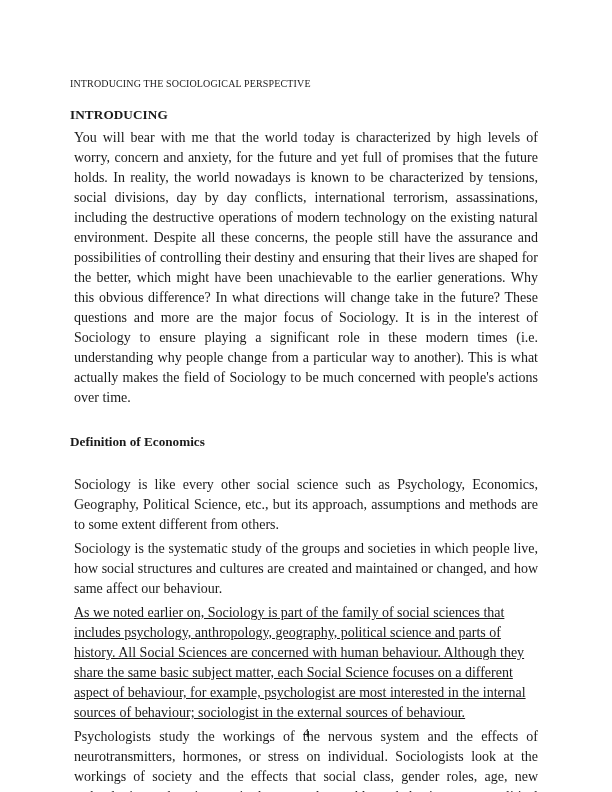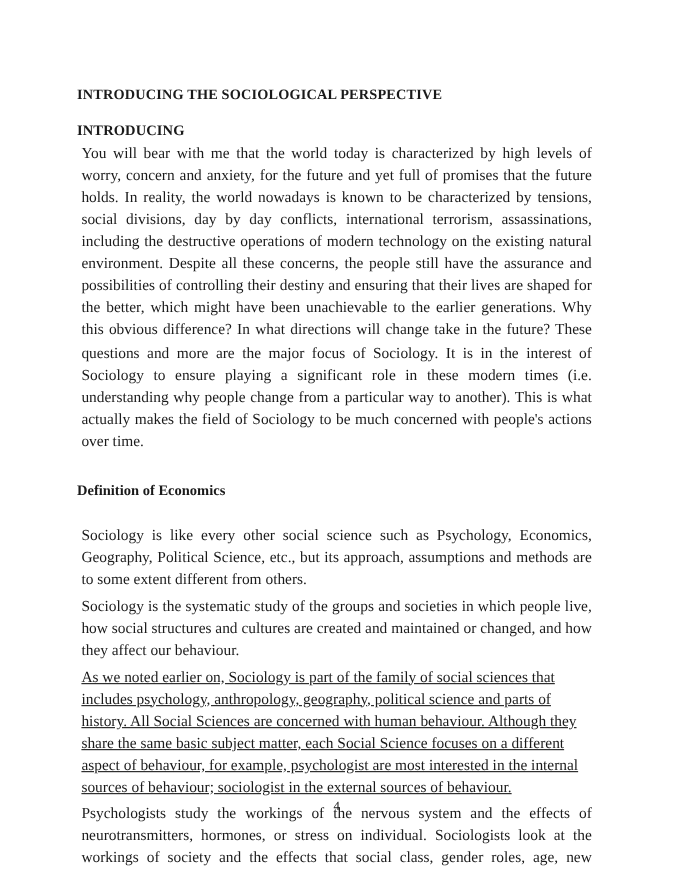--- a/index.html
+++ b/index.html
@@ -22,22 +22,22 @@
     height: 792px;
     background: #ffffff;
   }
   .content {
     position: absolute;
     left: 70px;
     top: 78px;
     width: 472px;
   }
   .doc-title {
-    font-size: 13px;
-    font-weight: bold;
+    font-size: 10px;
+    font-weight: normal;
     letter-spacing: 0.15px;
     margin: 0 0 17px 0;
     line-height: 1.2;
   }
   .section-heading {
     font-size: 13.2px;
     font-weight: bold;
     letter-spacing: 0.1px;
     margin: 0 0 3px 0;
     line-height: 1.25;
@@ -85,21 +85,21 @@
     <p class="body">You will bear with me that the world today is characterized by high levels of worry, concern and anxiety, for the future and yet full of promises that the future holds. In reality, the world nowadays is known to be characterized by tensions, social divisions, day by day conflicts, international terrorism, assassinations, including the destructive operations of modern technology on the existing natural environment. Despite all these concerns, the people still have the assurance and possibilities of controlling their destiny and ensuring that their lives are shaped for the better, which might have been unachievable to the earlier generations. Why this obvious difference? In what directions will change take in the future? These questions and more are the major focus of Sociology. It is in the interest of Sociology to ensure playing a significant role in these modern times (i.e. understanding why people change from a particular way to another). This is what actually makes the field of Sociology to be much concerned with people's actions over time.</p>
 
     <div class="gap-lg"></div>
 
     <h3 class="sub-heading">Definition of Economics</h3>
 
     <div class="gap-md"></div>
 
     <p class="body">Sociology is like every other social science such as Psychology, Economics, Geography, Political Science, etc., but its approach, assumptions and methods are to some extent different from others.</p>
 
-    <p class="body">Sociology is the systematic study of the groups and societies in which people live, how social structures and cultures are created and maintained or changed, and how they affect our behaviour.</p>
+    <p class="body">Sociology is the systematic study of the groups and societies in which people live, how social structures and cultures are created and maintained or changed, and how same affect our behaviour.</p>
 
     <p class="body tight">As we noted earlier on, Sociology is part of the family of social sciences that includes psychology, anthropology, geography, political science and parts of history. All Social Sciences are concerned with human behaviour. Although they share the same basic subject matter, each Social Science focuses on a different aspect of behaviour, for example, psychologist are most interested in the internal sources  of  behaviour; sociologist  in  the  external  sources  of  behaviour.</p>
 
     <p class="body">Psychologists study the workings of the nervous system and the effects of neurotransmitters, hormones, or stress on individual. Sociologists look at the workings of society and the effects that social class, gender roles, age, new technologies, changing attitude towards reckless behaviour, or political revolutions have on people. Psychologists focus on personality -on the behaviour and attitudes</p>
 
   </div>
 
   <div class="page-number">4</div>
 </div>
 

